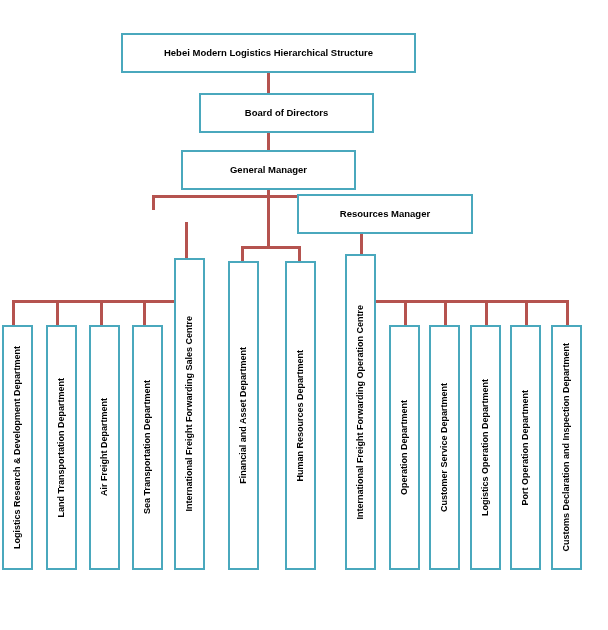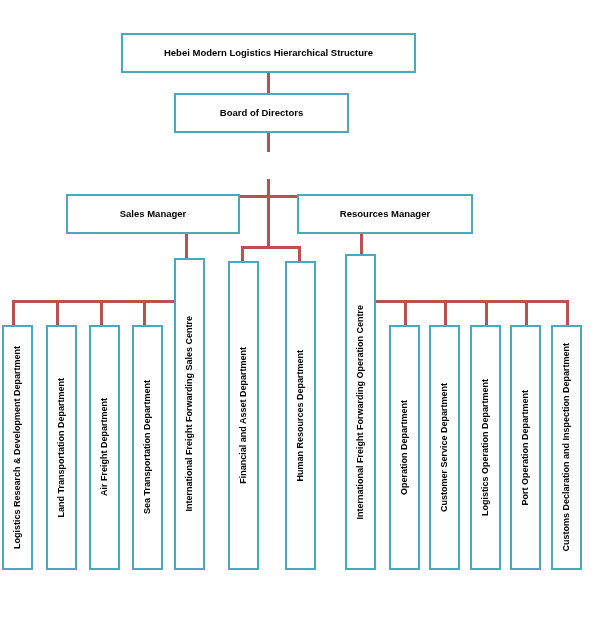--- a/index.html
+++ b/index.html
@@ -91,28 +91,28 @@
   <div class="conn v" style="left:404px; top:300px; height:25px;"></div>
   <div class="conn v" style="left:444px; top:300px; height:25px;"></div>
   <div class="conn v" style="left:485px; top:300px; height:25px;"></div>
   <div class="conn v" style="left:525px; top:300px; height:25px;"></div>
   <div class="conn v" style="left:566px; top:300px; height:25px;"></div>
 
   <div class="node horizontal" style="left:121px; top:33px; width:295px; height:33px;">
     <span class="label">Hebei  Modern Logistics Hierarchical Structure</span>
   </div>
 
-  <div class="node horizontal" style="left:174px; top:93px; width:175px; height:31px;">
+  <div class="node horizontal" style="left:199px; top:93px; width:175px; height:31px;">
     <span class="label">Board of Directors</span>
   </div>
 
+  <div class="node horizontal" style="left:181px; top:150px; width:175px; height:31px;">
+    <span class="label">General Manager</span>
+  </div>
 
-  <div class="node horizontal" style="left:66px; top:194px; width:174px; height:29px;">
-    <span class="label">Sales Manager</span>
-  </div>
 
   <div class="node horizontal" style="left:297px; top:194px; width:176px; height:29px;">
     <span class="label">Resources Manager</span>
   </div>
 
   <div class="node vertical" style="left:2px; top:325px; width:31px; height:245px;">
     <span class="label">Logistics Research &amp; Development Department</span>
   </div>
 
   <div class="node vertical" style="left:46px; top:325px; width:31px; height:245px;">

